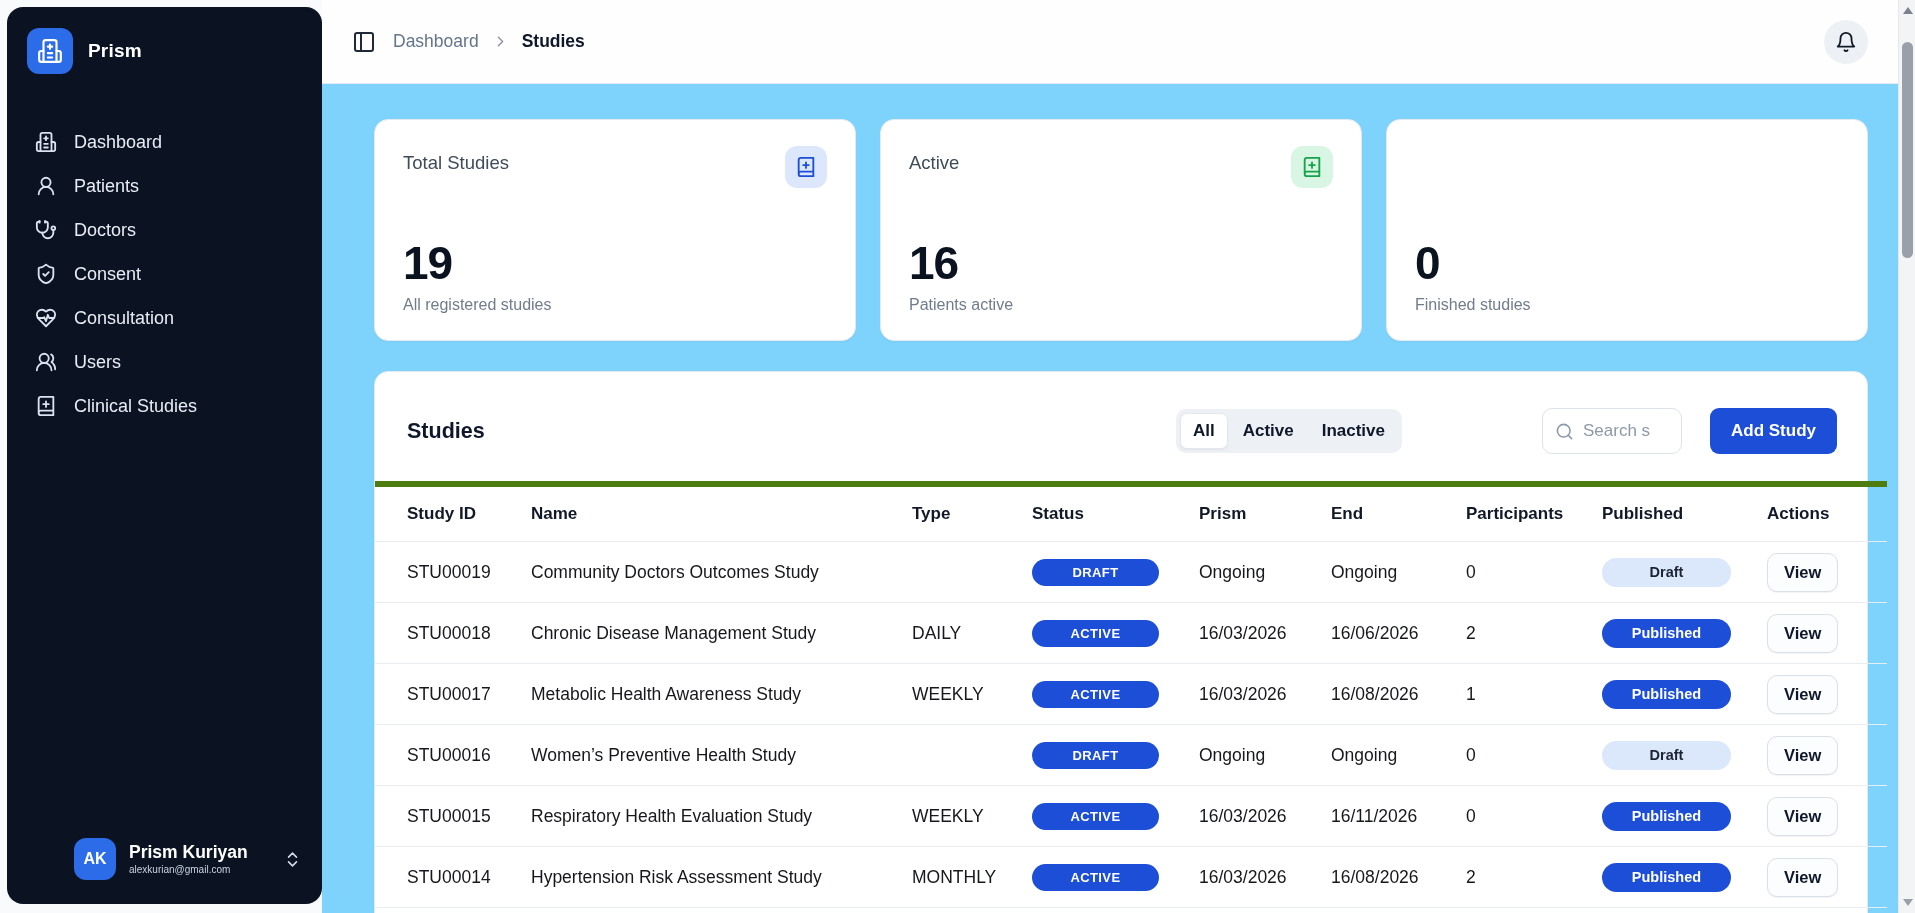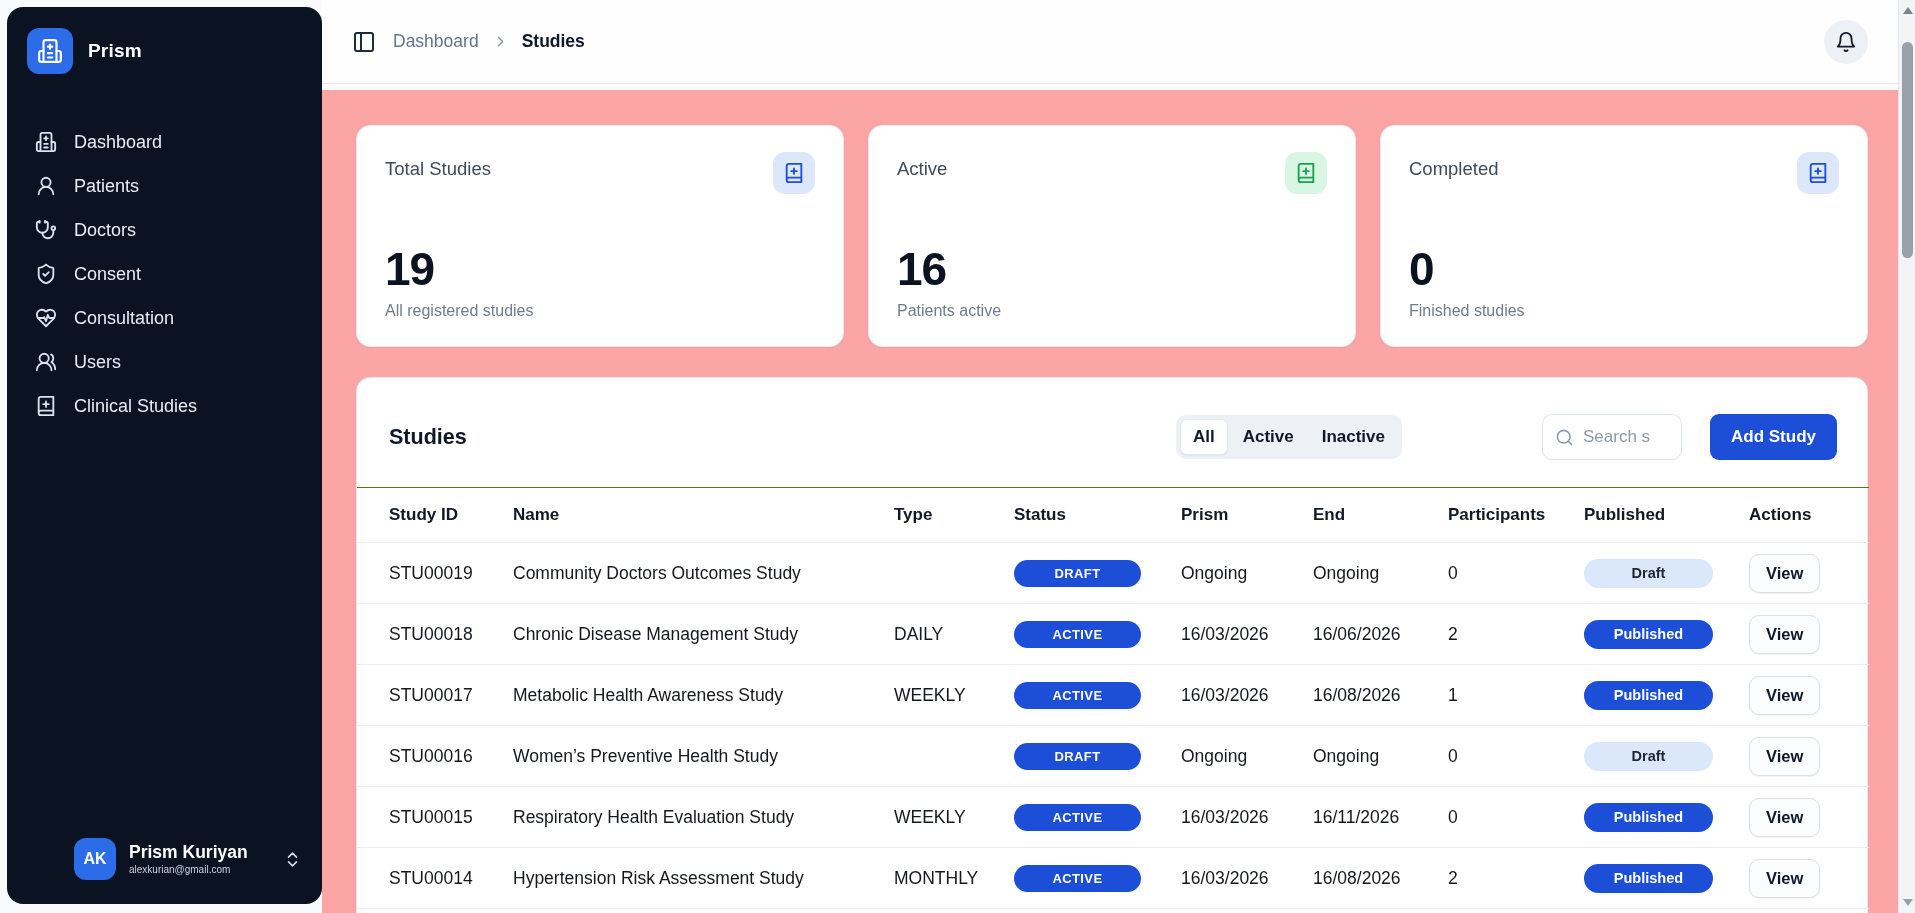--- a/index.html
+++ b/index.html
@@ -56,21 +56,21 @@
   .breadcrumb { display:flex; align-items:center; gap:13px; margin-left:17px; font-size:17.5px; }
   .crumb-prev { color:#64748b; cursor:pointer; }
   .crumb-sep { width:17px; height:17px; color:#8a94a3; }
   .crumb-current { color:#0f172a; font-weight:600; }
   .bell-wrap {
     margin-left:auto; width:44px; height:44px; border-radius:50%;
     background:#edf1f6; display:flex; align-items:center; justify-content:center; cursor:pointer;
   }
   .bell-wrap svg { width:22px; height:22px; color:#111827; }
 
-  .content { flex:1; background:#fca5a5; padding:35px 30px 0 34px; overflow:hidden;margin-top:6px; }
+  .content { flex:1; background:#7dd3fc; padding:35px 30px 0 52px; overflow:hidden; }
 
   
   .cards { display:grid; grid-template-columns:repeat(3,1fr); gap:24px; }
   .card {
     background:#fff; border:1px solid #e4e9f0; border-radius:14px;
     height:222px; padding:26px 28px 26px 28px;
     display:flex; flex-direction:column;
     box-shadow:0 1px 2px rgba(16,24,40,.04);
   }
   .card-top { display:flex; align-items:flex-start; justify-content:space-between; }
@@ -115,21 +115,21 @@
   .add-btn {
     margin-left:28px; height:46px; padding:0 21px; border:none; border-radius:9px;
     background:#1d4ed8; color:#fff; font-size:17px; font-weight:600;
     font-family:inherit; cursor:pointer;
   }
 
   
   table { width:100%; border-collapse:collapse; table-layout:fixed; }
   thead th {
     font-size:17px; font-weight:700; color:#111827; text-align:left;
-    padding:17px 8px 17px 0; border-top:1px solid #4d7c0f; border-bottom:1px solid #e9edf2;
+    padding:17px 8px 17px 0; border-top:6px solid #4d7c0f; border-bottom:1px solid #e9edf2;
   }
   tbody td {
     font-size:17.5px; color:#16181d; padding:0 8px 0 0; height:61px;
     border-bottom:1px solid #e9edf2; vertical-align:middle;
   }
   th.c0, td.c0 { padding-left:32px; }
   .c0 { width:156px; } .c1 { width:381px; } .c2 { width:120px; }
   .c3 { width:167px; } .c4 { width:132px; } .c5 { width:135px; }
   .c6 { width:136px; } .c7 { width:165px; } .c8 { width:120px; }
 
@@ -323,30 +323,20 @@
                 <path d="M12 7v6"></path>
                 <path d="M9 10h6"></path>
                 <path d="M4 19.5v-15A2.5 2.5 0 0 1 6.5 2H20v20H6.5a2.5 2.5 0 0 1 0-5H20"></path>
               </svg>
             </div>
      </div>
      <div class="card-value">16</div>
      <div class="card-sub">Patients active</div>
         </div>
         <div class="card">
-          <div class="card-top">
-       <div class="card-title">Completed</div>
-       <div class="card-chip" style="background:#dce7fb;color:#1d4ed8">
-              <svg viewBox="0 0 24 24" width="100%" height="100%" fill="none" stroke="currentColor" stroke-width="2" stroke-linecap="round" stroke-linejoin="round">
-                <path d="M12 7v6"></path>
-                <path d="M9 10h6"></path>
-                <path d="M4 19.5v-15A2.5 2.5 0 0 1 6.5 2H20v20H6.5a2.5 2.5 0 0 1 0-5H20"></path>
-              </svg>
-            </div>
-     </div>
      <div class="card-value">0</div>
      <div class="card-sub">Finished studies</div>
         </div>
       </div>
 
     <section class="panel">
       <div class="panel-header">
         <h2 class="panel-title">Studies</h2>
         <div class="segmented" id="seg">
             <span class="seg-item active">All</span>

